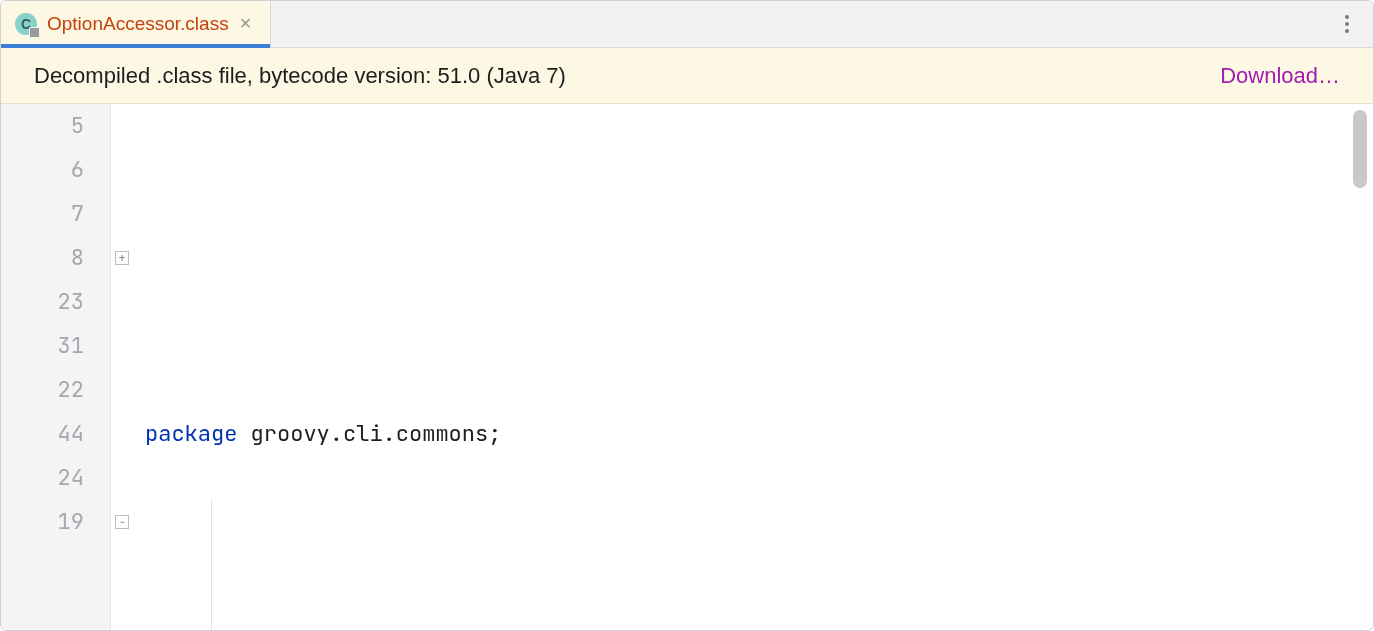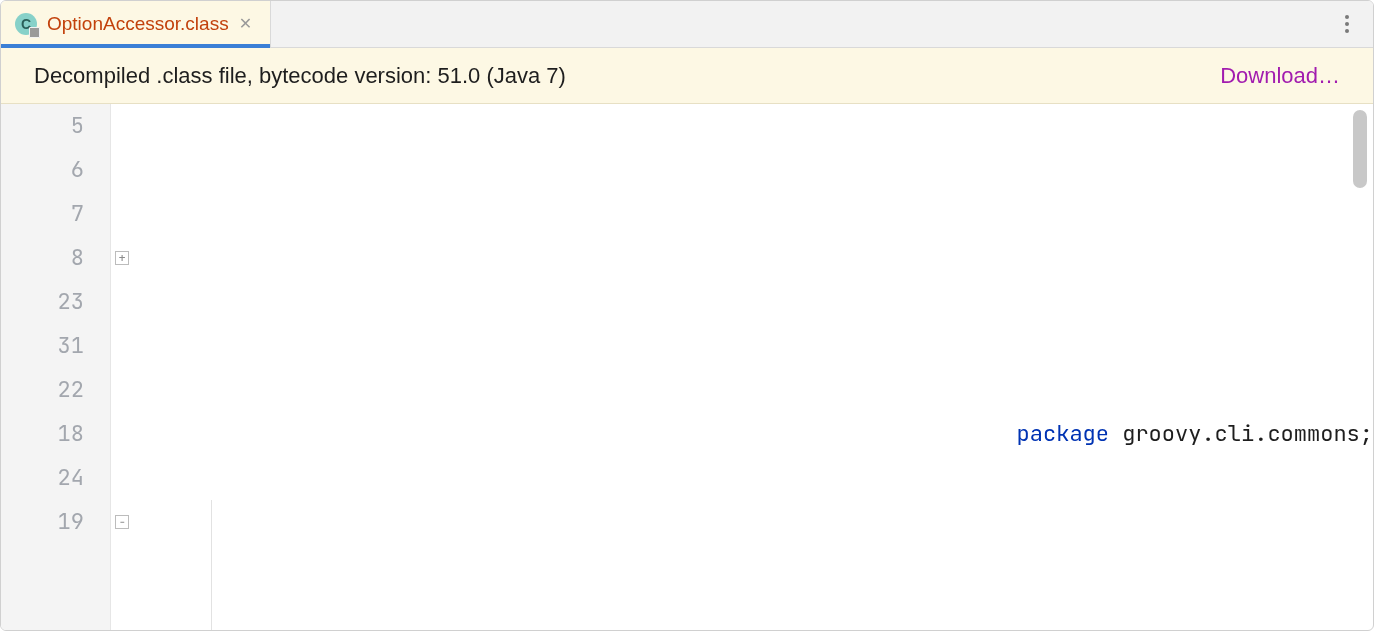--- a/index.html
+++ b/index.html
@@ -130,21 +130,21 @@
     text-align:center;color:#8c8c8c;
     cursor:pointer;
   }
   .code {
     flex: 1;
     white-space: pre;
     color: #1e1e1e;
     position: relative;
   }
   .code-inner { position:relative; }
-  .code .row { height:44px; padding-left:4px;text-align:right;}
+  .code .row { height:44px; padding-left:4px;}
   .row.hl { background:#fdfcf2; }
   .gutter .row.hl { background:#fdfcf2; }
 
   .kw  { color:#0033b3; }
 
   
   .scrollbar {
     position:absolute;
     top:6px; right:6px;
     width:14px; height:78px;
@@ -187,21 +187,21 @@
 
 <div class="editor">
   <div class="gutter" id="gutter">
       <div class="row">5</div>
       <div class="row">6</div>
       <div class="row">7</div>
       <div class="row">8</div>
       <div class="row">23</div>
       <div class="row">31</div>
       <div class="row">22</div>
-      <div class="row">18</div>
+      <div class="row">44</div>
       <div class="row">24</div>
       <div class="row">19</div>
     </div>
   <div class="fold-col" id="foldcol">
       <div class="fold-mark" style="top: 147px;">+</div>
       <div class="fold-mark" style="top: 411px;">−</div>
     </div>
   <div class="code">
     <div class="code-inner" id="code-inner">
       <div class="row"></div>

